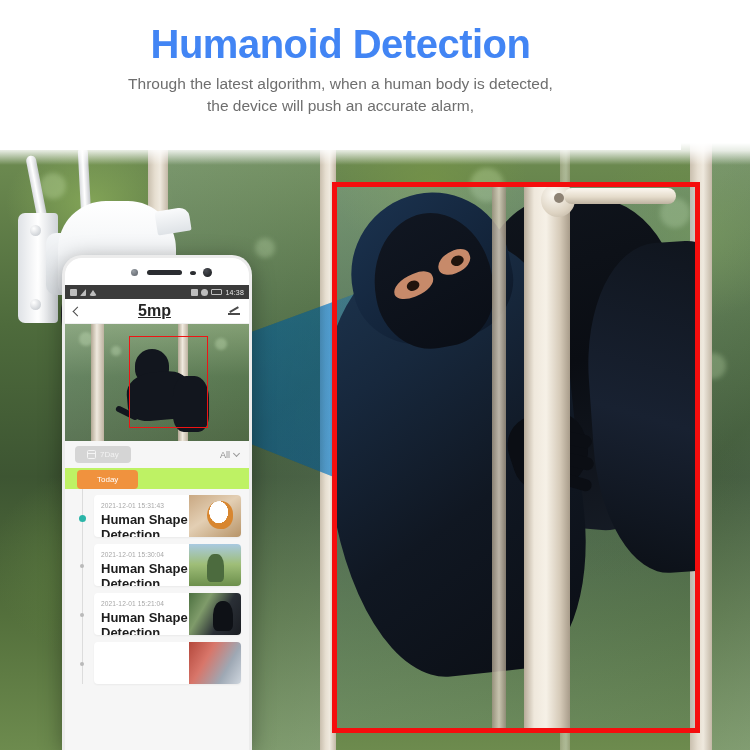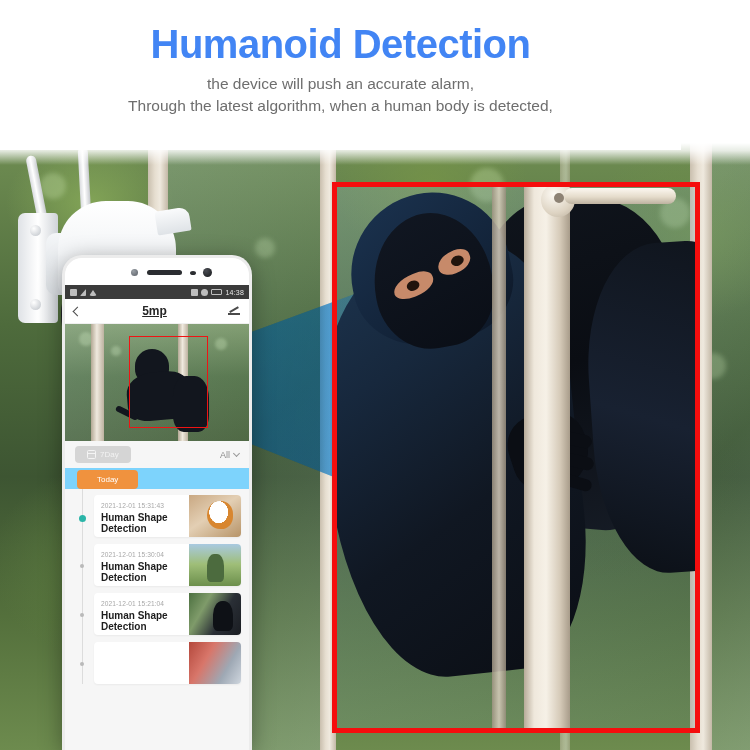--- a/index.html
+++ b/index.html
@@ -147,21 +147,21 @@
      border-bottom:7px solid #d6d6d6; }
   .sb-ic.wifi { width:8px;height:7px;background:transparent;
      border-bottom:6px solid #d6d6d6; border-left:4px solid transparent; border-right:4px solid transparent;
      border-radius: 0 0 3px 3px; }
   .sb-ic.circ { border-radius:50%; }
   .sb-ic.batt { width: 11px; height: 6px; border:1px solid #d6d6d6; background:transparent; border-radius:1px; }
   .sb-time { color:#e8e8e8; font-size: 7px; letter-spacing:.2px; }
 
   .appbar { height: 25px; background:#fff; display:flex; align-items:center;
     justify-content:space-between; padding: 0 9px; border-bottom:1px solid #f0f0f0; }
-  .appbar .ttl { font-size: 12px; font-weight: bold; color:#262626;text-decoration:underline; }
+  .appbar .ttl { font-size: 16px; font-weight: bold; color:#262626;text-decoration:underline; }
   .chev-l { width: 7px; height: 7px; border-left: 1.6px solid #4a4a4a; border-bottom: 1.6px solid #4a4a4a;
     transform: rotate(45deg); }
   .edit-ic { width: 12px; height: 10px; position:relative; }
   .edit-ic::before { content:""; position:absolute; left:0; bottom:1px; width:12px; height:1.6px; background:#4a4a4a; }
   .edit-ic::after { content:""; position:absolute; left:2px; bottom:3px; width:10px; height:1.6px; background:#4a4a4a;
     transform: rotate(-30deg); transform-origin: left bottom; }
 
   .preview { position:relative; height: 117px; overflow:hidden;
     background: linear-gradient(180deg,#7e9a63,#51703f 45%,#4a6338 100%); }
   .pv-glass { position:absolute; inset:0; background:linear-gradient(135deg, rgba(180,205,220,.25), rgba(120,150,165,.12)); }
@@ -175,57 +175,57 @@
   .filterbar { height: 27px; background:#f6f6f6; display:flex; align-items:center;
     justify-content: space-between; padding: 0 10px; }
   .pill7 { display:flex; align-items:center; gap:4px; background:#d5d5d5; color:#f2f2f2;
     font-size: 8px; padding: 4px 12px; border-radius: 4px; }
   .cal-ic { width: 9px; height: 9px; border:1.2px solid #f4f4f4; border-radius:1.5px; position:relative; }
   .cal-ic::before { content:""; position:absolute; left:0; top:1.5px; width:100%; height:1.2px; background:#f4f4f4; }
   .allsel { display:flex; align-items:center; gap:4px; font-size: 9px; color:#8c8c8c; }
   .chev-d { width:5px;height:5px;border-right:1.3px solid #9a9a9a;border-bottom:1.3px solid #9a9a9a;
     transform: rotate(45deg); margin-bottom:2px; }
 
-  .todaywrap { padding: 0 0 0 12px; background:#7dd3fc; }
+  .todaywrap { padding: 0 0 0 12px; background:#bef264; }
   .today { display:inline-block; background:#f0923e; color:#fff; font-size: 8px;
     padding: 5px 20px; border-radius: 4px; }
 
   .timeline { position:relative; background:#f6f6f6; padding: 6px 8px 0 8px; min-height: 160px; }
   .tl-line { position:absolute; left: 17px; top: 0; bottom: 0; width: 1.4px; background:#dcdcdc; }
   .ev { position:relative; display:flex; align-items:stretch; margin-bottom: 7px; }
   .ev-dot { position:absolute; left: 5.5px; top: 20px; width: 7px; height: 7px; border-radius:50%;
     background:#2bb5a8; z-index:2; }
   .ev-dot.small { width:4px; height:4px; left:7px; background:#b9b9b9; }
   .ev-card { margin-left: 21px; flex:1; background:#fff; border-radius: 4px; display:flex;
     overflow:hidden; height: 42px; box-shadow: 0 1px 2px rgba(0,0,0,.05); }
   .ev-txt { flex:1; padding: 7px 0 0 7px; }
   .ev-time { font-size: 6.6px; color:#a7a7a7; letter-spacing:.1px; }
-  .ev-name { font-size: 10px; color:#1d1d1d; font-weight: bold; margin-top: 3px; }
+  .ev-name { font-size: 13px; color:#1d1d1d; font-weight: bold; margin-top: 3px; }
   .ev-thumb { width: 52px; height: 42px; flex:none; }
   .th1 { background: linear-gradient(145deg,#c9a882 0%, #e3cfb4 45%, #b79468 100%); position:relative; }
   .th1::after { content:""; position:absolute; right:8px; top:6px; width:26px; height:28px;
     background: radial-gradient(ellipse at 45% 40%, #fff 0 46%, #d8862f 47% 100%); border-radius: 50% 46% 44% 50%; }
   .th2 { background: linear-gradient(180deg,#a8c9e0 0%, #9fbe78 48%, #6c8f4c 100%); position:relative; }
   .th2::after { content:""; position:absolute; left:18px; top:10px; width:17px; height:28px;
     background:#4c6b3e; border-radius: 42% 42% 20% 20%; }
   .th3 { background: linear-gradient(120deg,#4c7040 0%, #7f9b6a 30%, #2a2f36 62%, #1a1d22 100%); position:relative; }
   .th3::after { content:""; position:absolute; left:24px; top:8px; width:20px; height:30px;
     background:#0e1116; border-radius: 46% 46% 22% 22%; }
   .th4 { background: linear-gradient(120deg,#b4483c 0%, #d8766a 35%, #9ea8b4 70%, #cfd6de 100%); }
 </style>
 </head>
 <body>
 
 <div id="root">
 
   <div class="header">
     <div class="title">Humanoid Detection</div>
     <div class="sub">
+      <div>Through the latest algorithm, when a human body is detected,</div>
       <div>the device will push an accurate alarm,</div>
-      <div>Through the latest algorithm, when a human body is detected,</div>
     </div>
   </div>
 
   <div class="scene">
     <div class="outdoor"></div>
 
     <div class="bokeh" style="left:40px;top:30px;width:26px;height:26px;"></div>
     <div class="bokeh" style="left:470px;top:25px;width:34px;height:34px;"></div>
     <div class="bokeh" style="left:660px;top:55px;width:30px;height:30px;"></div>
     <div class="bokeh" style="left:612px;top:120px;width:22px;height:22px;"></div>

